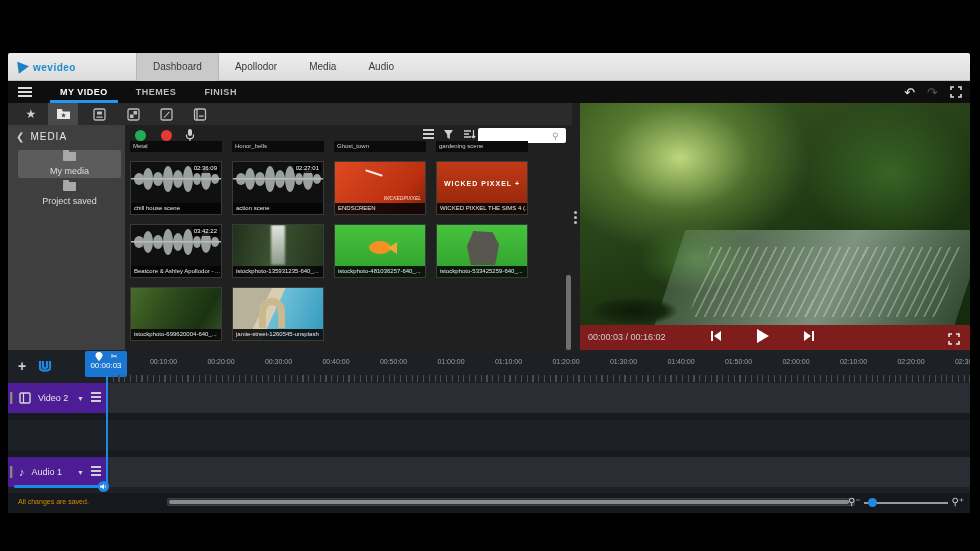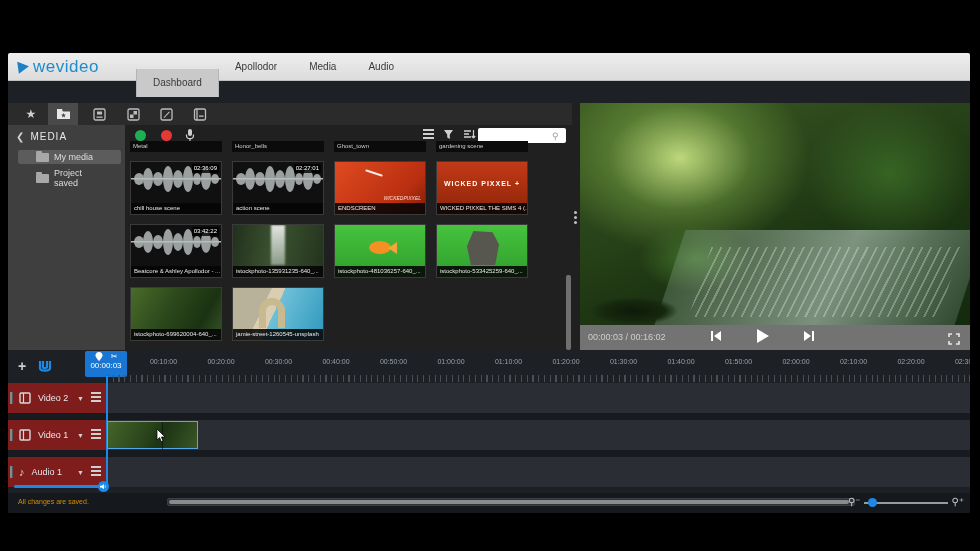--- a/index.html
+++ b/index.html
@@ -7,24 +7,24 @@
     font-family:"Liberation Sans", sans-serif; }
   .app { position:absolute; left:8px; top:53px; width:962px; height:460px;
     background:#1d2126; overflow:hidden; border-radius:2px; }
 
   
   .topbar { position:absolute; left:0; top:0; width:962px; height:28px;
     background:linear-gradient(#eeeeee,#dcdcdc); border-bottom:1px solid #bfbfbf; }
   .logo { position:absolute; left:10px; top:4px; height:20px; display:flex; align-items:center; gap:4px; }
   .logo-arrow { width:0; height:0; border-left:11px solid #1d7fc4; border-top:6px solid transparent;
     border-bottom:6px solid transparent; transform:rotate(-8deg); }
-  .logo-text { color:#1d8ccc; font-weight:normal; font-size:17px; letter-spacing:.5px; }
+  .logo-text { color:#1d8ccc; font-weight:bold; font-size:10px; letter-spacing:.5px; }
   .topnav { position:absolute; left:128px; top:0; height:28px; display:flex; }
   .topnav .tab { padding:0 16px; height:28px; line-height:28px; font-size:10px; color:#3a3a3a; cursor:pointer; }
-  .topnav .tab.active { background:#c9c9c9; border-left:1px solid #b5b5b5; border-right:1px solid #b5b5b5;margin-top:16px; }
+  .topnav .tab.active { background:#c9c9c9; border-left:1px solid #b5b5b5; border-right:1px solid #b5b5b5; }
   .top-right { position:absolute; right:8px; top:0; height:28px; display:flex; align-items:center; gap:10px; }
   .change-plan { color:#00a87c; font-weight:bold; font-size:9px; letter-spacing:.3px; }
   .help-circle { width:16px; height:16px; border-radius:50%; background:#8890d6; color:#fff;
     font-size:10px; font-weight:bold; text-align:center; line-height:16px; }
   .bell-wrap { position:relative; width:16px; height:18px; }
   .badge { position:absolute; right:-4px; top:-4px; background:#ef7d00; color:#fff; font-size:7px;
     font-weight:bold; padding:1px 3px; border-radius:2px; }
   .avatar { width:17px; height:17px; border-radius:50%; background:#c7a463; color:#fff;
     font-size:6px; font-weight:bold; text-align:center; line-height:17px; }
 
@@ -47,22 +47,22 @@
   .ptab { position:absolute; top:0; width:30px; height:22px; display:flex; align-items:center;
     justify-content:center; cursor:pointer; }
   .ptab.active { background:#4a4a4a; }
   .star-glyph { color:#cfcfcf; font-size:12px; }
 
   
   .sidebar { position:absolute; left:0; top:72px; width:117px; height:225px; background:#3f3f3f; }
   .media-header { display:flex; align-items:center; gap:5px; padding:6px 6px 6px 8px; color:#e8e8e8;
     font-size:10px; letter-spacing:1px; }
   .chev-left { color:#cfcfcf; font-size:10px; }
-  .folder-item { display:flex; align-items:center; gap:5px; margin:2px 4px 2px 10px; padding:2px 18px;
-    color:#ddd; font-size:9px; cursor:pointer; border-radius:2px; }
+  .folder-item { display:flex; align-items:center; gap:5px; margin:2px 4px 2px 10px; padding:2px 4px;
+    color:#ddd; font-size:9px; cursor:pointer; border-radius:2px;flex-direction:column; }
   .folder-item.selected { background:#5c5c5c; }
   .folder-glyph { width:13px; height:9px; background:#a8a8a8; border-radius:1px; position:relative; flex:none; }
   .folder-glyph::before { content:""; position:absolute; left:0; top:-2px; width:6px; height:2px;
     background:#a8a8a8; border-radius:1px 1px 0 0; }
 
   
   .media-content { position:absolute; left:117px; top:72px; width:447px; height:225px;
     background:#202020; overflow:hidden; }
   .record-row { position:absolute; left:0; top:0; width:447px; height:22px; }
   .rec-dot { position:absolute; top:5px; width:11px; height:11px; border-radius:50%; cursor:pointer; }
@@ -128,21 +128,21 @@
     background:radial-gradient(closest-side,rgba(60,110,40,.8),transparent 70%); }
   .moss1 { position:absolute; left:40px; top:110px; width:150px; height:90px;
     background:radial-gradient(closest-side,rgba(70,120,45,.9),transparent 75%); }
   .water { position:absolute; left:90px; bottom:0; width:300px; height:95px;
     background:linear-gradient(100deg,rgba(150,175,160,.25),rgba(205,225,215,.55) 55%,rgba(120,150,135,.3));
     transform:skewX(-18deg); }
   .foam { position:absolute; left:120px; bottom:8px; width:250px; height:70px; opacity:.5;
     background:repeating-linear-gradient(100deg,rgba(255,255,255,.55) 0 2px,transparent 2px 9px); transform:skewX(-18deg); }
   .rock-dark { position:absolute; left:10px; bottom:0; width:110px; height:70px;
     background:radial-gradient(closest-side at 40% 80%,#0d1a08,#16280e 70%,transparent); }
-  .pcontrols { position:absolute; left:0; top:222px; width:390px; height:25px; background:#737373;
+  .pcontrols { position:absolute; left:0; top:222px; width:390px; height:25px; background:#7f1d1d;
     display:block; }
   .ptime { position:absolute; left:8px; top:7px; color:#cfcfcf; font-size:9px; }
   .transport { position:absolute; left:130px; top:4px; display:flex; gap:34px; align-items:center; }
   .tbtn { cursor:pointer; display:flex; align-items:center; }
   .fs-btn { position:absolute; right:10px; top:6px; cursor:pointer; }
 
   
   .timeline { position:absolute; left:0; top:297px; width:962px; height:163px; background:#1d2126; }
   .tl-plus { position:absolute; left:10px; top:8px; color:#cfcfcf; font-size:14px; font-weight:bold; cursor:pointer; }
   .magnet { position:absolute; left:30px; top:10px; cursor:pointer; }
@@ -151,21 +151,21 @@
   .ph-icons { display:flex; justify-content:center; gap:8px; margin-top:1px; }
   .ph-time { font-size:8px; margin-top:0px; }
   .scissors { font-size:8px; color:#fff; }
   .ruler { position:absolute; left:99px; top:0; width:863px; height:33px; overflow:hidden; }
   .rlabel { position:absolute; top:8px; transform:translateX(-50%); color:#9aa0a6; font-size:7px; }
   .ticks { position:absolute; left:0; top:25px; width:863px; height:7px;
     background:repeating-linear-gradient(90deg,#4a4f55 0 1px,transparent 1px 5.75px); }
   .playhead-line { position:absolute; left:98px; top:26px; width:2px; height:112px; background:#1e88e5; z-index:5; }
 
   .track { position:absolute; left:0; width:962px; height:30px; }
-  .track-header { position:absolute; left:0; top:0; width:99px; height:30px; background:#7f1d1d;
+  .track-header { position:absolute; left:0; top:0; width:99px; height:30px; background:#4c1d95;
     display:flex; align-items:center; }
   .track-lane { position:absolute; left:99px; top:0; width:863px; height:30px; background:#2a2e34; }
   .track-gap { position:absolute; left:0; width:962px; height:7px; background:#171a1e; }
   .grip { width:3px; height:12px; margin-left:2px; border-left:2px solid #888; border-right:1px solid #555; }
   .ticon { margin-left:6px; flex:none; }
   .tname { color:#e6e6e6; font-size:9px; margin-left:7px; white-space:nowrap; }
   .tcaret { margin-left:auto; color:#cfcfcf; font-size:7px; cursor:pointer; }
   .tmenu { margin:0 6px 0 7px; cursor:pointer; }
   .tmenu span { display:block; width:10px; height:2px; background:#cfcfcf; margin-bottom:2px; }
   .note-glyph { color:#d8d8d8; font-size:11px; margin-left:6px; }
@@ -200,20 +200,39 @@
       <span class="logo-text">wevideo</span>
     </div>
     <div class="topnav" id="topnav">
         <div class="tab active">Dashboard</div>
         <div class="tab">Apollodor</div>
         <div class="tab">Media</div>
         <div class="tab">Audio</div>
       </div>
   </div>
 
+  <div class="navbar">
+    <div class="hamburger">
+        <span></span>
+        <span></span>
+        <span></span>
+      </div>
+    <div class="editor-tabs" id="editortabs">
+        <div class="etab active">MY VIDEO</div>
+        <div class="etab">THEMES</div>
+        <div class="etab">FINISH</div>
+      </div>
+    <div class="nav-right">
+      <span class="undo">↶</span>
+      <span class="redo">↷</span>
+      <svg width="12" height="12" viewBox="0 0 12 12" style="cursor:pointer">
+        <path d="M1 4 V1 H4 M8 1 H11 V4 M11 8 V11 H8 M4 11 H1 V8" stroke="#dcdcdc" stroke-width="1.6" fill="none"></path>
+      </svg>
+    </div>
+  </div>
 
   <div class="panel-tabbar">
     <div class="ptab" style="left:8px">
       <span class="star-glyph">★</span>
     </div>
     <div class="ptab active" style="left:40px">
       <svg width="15" height="12" viewBox="0 0 15 12">
         <path d="M1 2 H6 L7 3.5 H14 V11 H1 Z" fill="#e8e8e8"></path>
           <path d="M1 2 H6 L6.6 1 H1 Z" fill="#e8e8e8"></path>
         <path d="M7.5 5 L8.2 6.6 L9.9 6.6 L8.6 7.7 L9.1 9.4 L7.5 8.4 L5.9 9.4 L6.4 7.7 L5.1 6.6 L6.8 6.6 Z" fill="#4a4a4a"></path>
@@ -494,44 +513,20 @@
         <span class="tmenu">
             <span></span>
             <span></span>
             <span></span>
           </span>
       </div>
       <div class="track-lane"></div>
     </div>
     <div class="track-gap" style="top:363px; top:63px"></div>
 
-    <div class="track" style="top:70px">
-      <div class="track-header">
-        <span class="grip"></span>
-        <svg class="ticon" width="12" height="12" viewBox="0 0 12 12">
-          <rect x="1" y="1" width="10" height="10" rx="1" fill="none" stroke="#d8d8d8" stroke-width="1.4"></rect>
-          <path d="M4.5 1 V11" stroke="#d8d8d8" stroke-width="1.2"></path>
-        </svg>
-        <span class="tname">Video 1</span>
-        <span class="tcaret">▼</span>
-        <span class="tmenu">
-            <span></span>
-            <span></span>
-            <span></span>
-          </span>
-      </div>
-      <div class="track-lane">
-        <div class="clip">
-          <span class="clip-seam"></span>
-          <svg class="cursor-arrow" width="10" height="14" viewBox="0 0 10 14">
-            <path d="M1 0 L1 11 L3.6 8.6 L5.2 12.6 L7 11.9 L5.4 8 L9 8 Z" fill="#fff" stroke="#000" stroke-width=".7"></path>
-          </svg>
-        </div>
-      </div>
-    </div>
     <div class="track-gap" style="top:100px"></div>
 
     <div class="track" style="top:107px">
       <div class="track-header">
         <span class="grip"></span>
         <span class="note-glyph">♪</span>
         <span class="tname">Audio 1</span>
         <span class="tcaret">▼</span>
         <span class="tmenu">
             <span></span>

